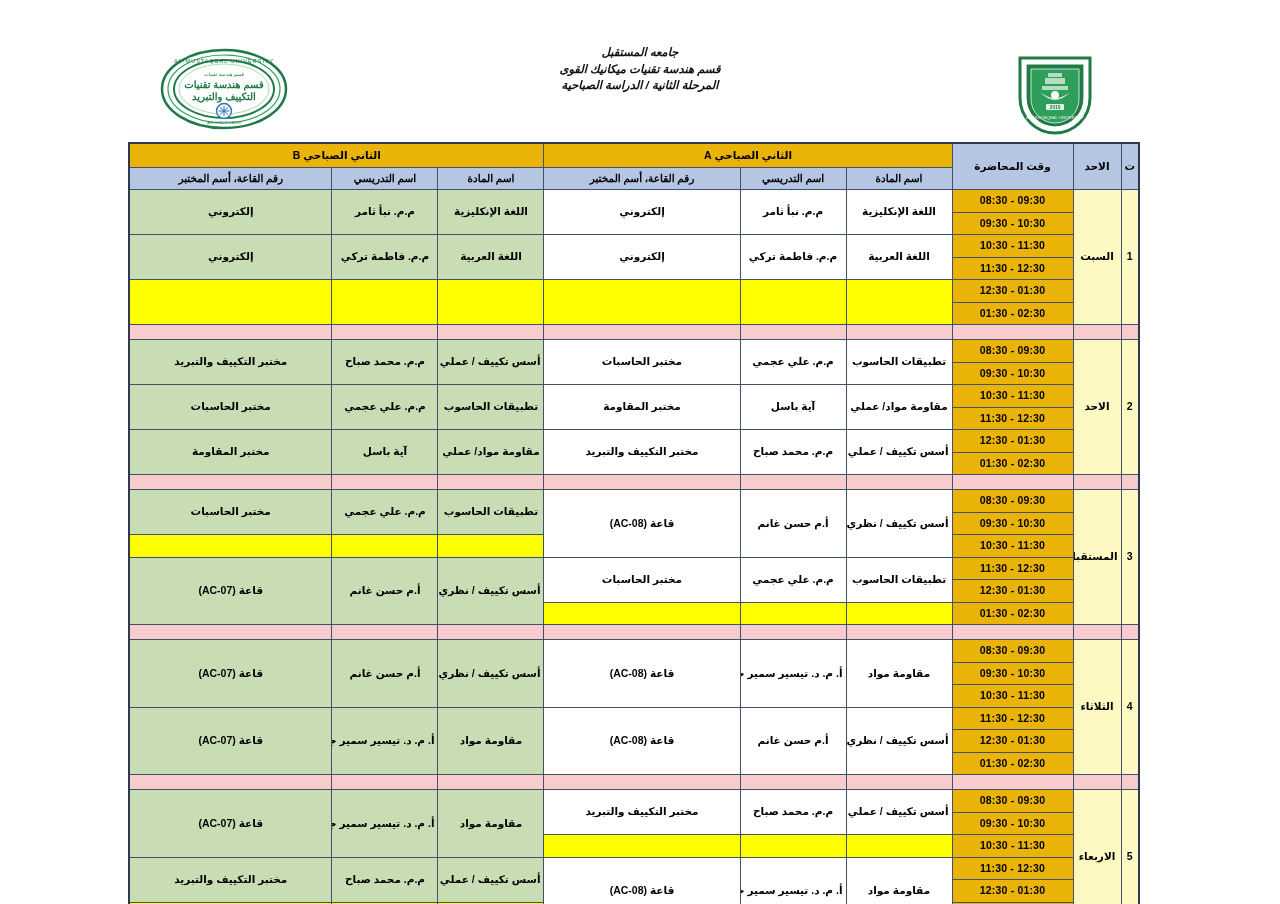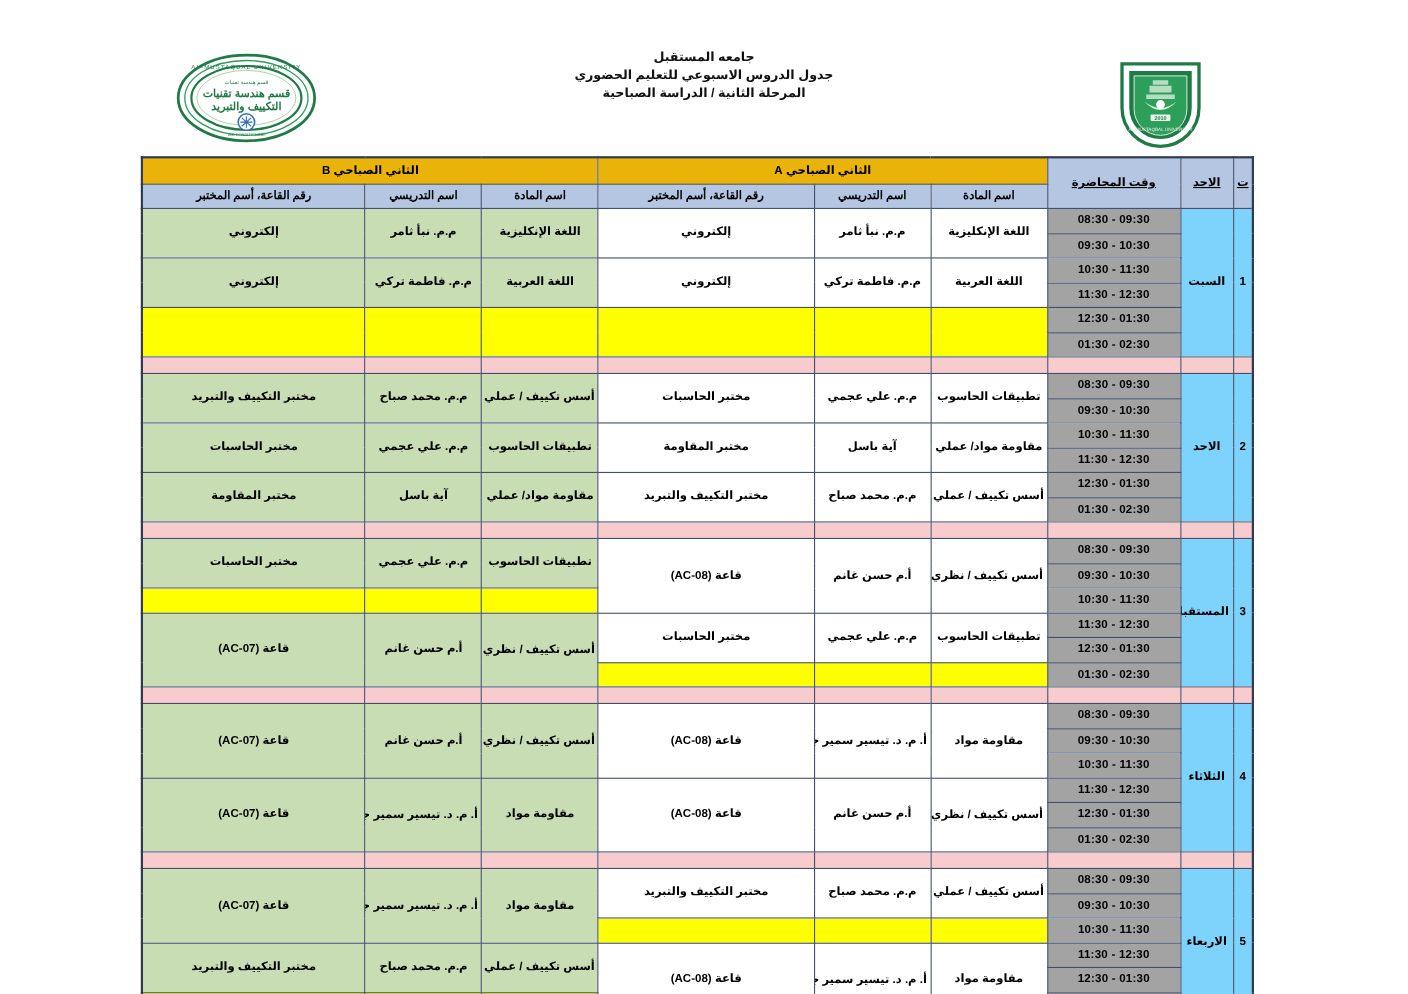--- a/index.html
+++ b/index.html
@@ -43,20 +43,21 @@
     right: 0;
     text-align: center;
     direction: rtl;
   }
   .title-block div {
     font-size: 11.5px;
     font-weight: bold;
     line-height: 16.5px;
     color: #111;
     letter-spacing: 0px;
+    font-style: italic;
   }
 
   
   .table-wrap {
     position: absolute;
     top: 142px;
     right: 140px;
     width: 1010px;
   }
 
@@ -88,44 +89,43 @@
   col.c-a-room{ width: 196px; }
   col.c-b-sub { width: 106px; }
   col.c-b-tea { width: 106px; }
   col.c-b-room{ width: 203px; }
 
   
   .hdr {
     background: #b4c6e2;
     font-size: 10px;
     height: 22px;
-    text-decoration: underline;
   }
   .hdr-group {
     background: #eab308;
     font-size: 11px;
     height: 23px;
   }
   .hdr-sub {
     background: #b4c6e2;
     font-size: 9px;
     height: 21px;
     font-weight: bold;
     font-family: Liberation Serif, serif;
   }
 
   .timecell {
-    background: #a3a3a3;
+    background: #eab308;
     font-size: 11px;
     height: 21.5px;
     letter-spacing: 0.2px;
     direction: ltr;
   }
   .daycell, .seqcell {
-    background: #7dd3fc;
+    background: #fef9c3;
     font-size: 11px;
   }
   .seqcell { font-size: 10.5px; }
 
   
   .cell-a { background: #ffffff; }
   .cell-b { background: #c9ddb4; }
   .cell-free { background: #ffff00; }
   .sep-row td { background: #f8cbcd; height: 14px; border-color: #44506b; }
 
@@ -155,21 +155,21 @@
         <text x="64" y="40" font-size="10" fill="#1f7a46" text-anchor="middle" font-weight="bold" font-family="'Liberation Sans',sans-serif">قسم هندسة تقنيات</text>
         <text x="64" y="52" font-size="10" fill="#1f7a46" text-anchor="middle" font-weight="bold" font-family="'Liberation Sans',sans-serif">التكييف والتبريد</text>
         <circle cx="64" cy="63" r="7.5" fill="#ffffff" stroke="#2f6fb5" stroke-width="1.4"></circle>
         <path d="M58.5 63 h11 M64 57.8 v10.4 M59.7 59.2 l8.6 7.6 M68.3 59.2 l-8.6 7.6" stroke="#2f6fb5" stroke-width="1"></path>
         <text x="64" y="76" font-size="3.6" fill="#1f7a46" text-anchor="middle" font-family="'Liberation Sans',sans-serif">AIR CONDITIONING</text>
       </svg>
     </div>
 
     <div class="title-block">
       <div>جامعه المستقبل</div>
-      <div>جدول الدروس الاسبوعي للتعليم الحضوري</div>
+      <div>قسم هندسة تقنيات ميكانيك القوى</div>
       <div>المرحلة الثانية / الدراسة الصباحية</div>
     </div>
 
     <div class="logo logo-right">
       <svg width="110" height="88" viewBox="0 0 110 88">
         <path d="M20 10 h70 a0 0 0 0 1 0 0 v40 a35 35 0 0 1 -35 35 a35 35 0 0 1 -35 -35 z" fill="#ffffff" stroke="#1f7a46" stroke-width="3"></path>
         <path d="M26 16 h58 v34 a29 29 0 0 1 -29 29 a29 29 0 0 1 -29 -29 z" fill="#1f7a46" stroke="#ffffff" stroke-width="1.2"></path>
         <path d="M31 21 h48 v30 a24 24 0 0 1 -24 24 a24 24 0 0 1 -24 -24 z" fill="#2e9e5b" stroke="#d8eedd" stroke-width="0.9"></path>
         <path d="M42 38 h26 v4 h-26 z M45 30 h20 v6 h-20 z M48 25 h14 v4 h-14 z" fill="#cfe8d4" opacity="0.85"></path>
         <path d="M40 44 q15 12 30 0 q-15 16 -30 0 z" fill="#e6f4e9" opacity="0.9"></path>

